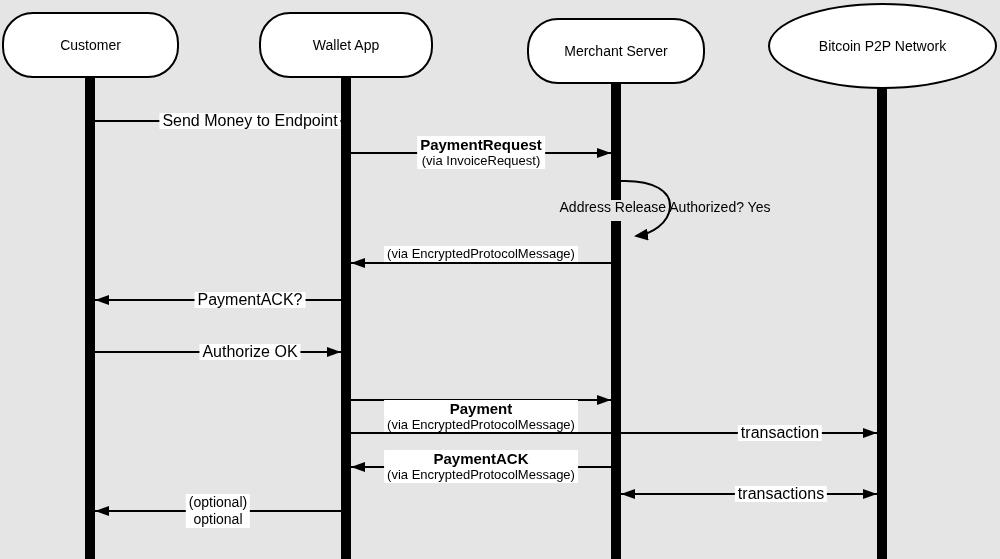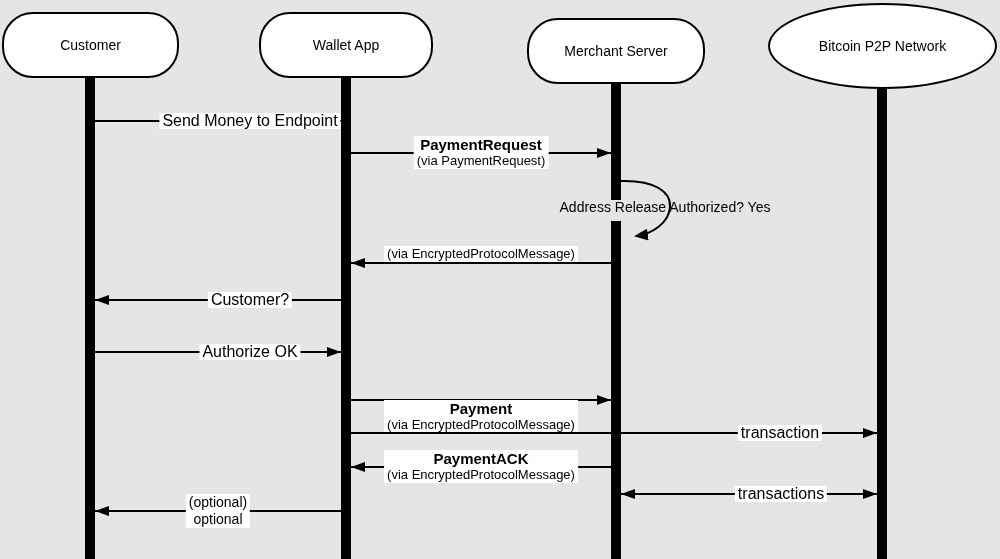--- a/index.html
+++ b/index.html
@@ -92,31 +92,31 @@
         <span class="head-label">Bitcoin P2P Network</span>
       </div>
       <div class="lifeline" style="left: 877px; top: 87px; height: 472px;"></div>
       <div class="msg-line" style="left: 95px; top: 120px; width: 246px;"></div>
       <div class="arrow right" style="left: 327px; top: 116px;"></div>
       <div class="msg-label msg-single" style="left: 218px; top: 113px;">Send Money to Endpoint</div>
       <div class="msg-line" style="left: 351px; top: 152px; width: 260px;"></div>
       <div class="arrow right" style="left: 597px; top: 148px;"></div>
       <div class="msg-label" style="left: 481px; top: 136px;">
         <span class="msg-name">PaymentRequest</span>
-        <span class="msg-via">(via PaymentRequest)</span>
+        <span class="msg-via">(via InvoiceRequest)</span>
       </div>
       <div class="self-label" style="left: 665px; top: 199px;">Address Release Authorized? Yes</div>
       <div class="msg-line" style="left: 351px; top: 262px; width: 260px;"></div>
       <div class="arrow left" style="left: 351px; top: 258px;"></div>
       <div class="msg-label" style="left: 481px; top: 246px;">
         <span class="msg-via">(via EncryptedProtocolMessage)</span>
       </div>
       <div class="msg-line" style="left: 95px; top: 299px; width: 246px;"></div>
       <div class="arrow left" style="left: 95px; top: 295px;"></div>
-      <div class="msg-label msg-single" style="left: 218px; top: 292px;">Customer?</div>
+      <div class="msg-label msg-single" style="left: 218px; top: 292px;">PaymentACK?</div>
       <div class="msg-line" style="left: 95px; top: 351px; width: 246px;"></div>
       <div class="arrow right" style="left: 327px; top: 347px;"></div>
       <div class="msg-label msg-single" style="left: 218px; top: 344px;">Authorize OK</div>
       <div class="msg-line" style="left: 351px; top: 399px; width: 260px;"></div>
       <div class="arrow right" style="left: 597px; top: 395px;"></div>
       <div class="msg-label" style="left: 481px; top: 400px;">
         <span class="msg-name">Payment</span>
         <span class="msg-via">(via EncryptedProtocolMessage)</span>
       </div>
       <div class="msg-line" style="left: 351px; top: 432px; width: 526px;"></div>

